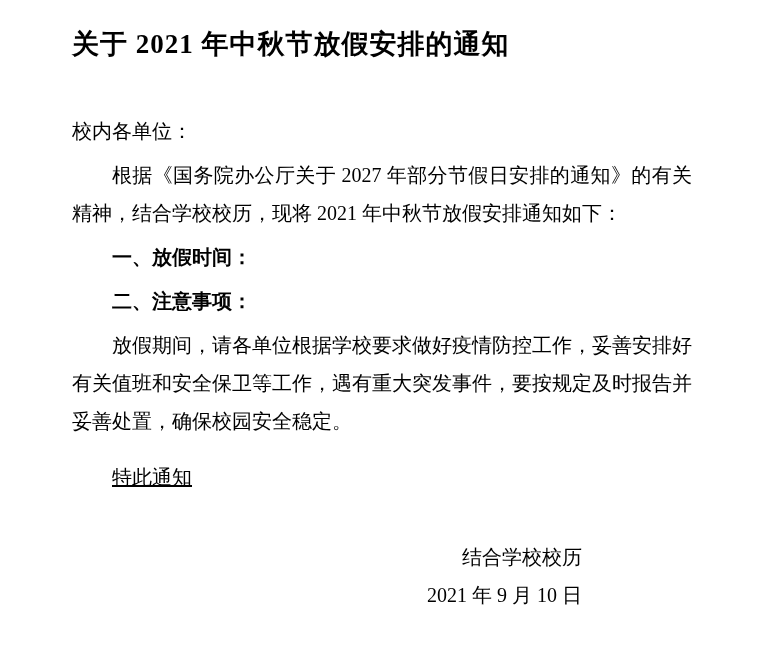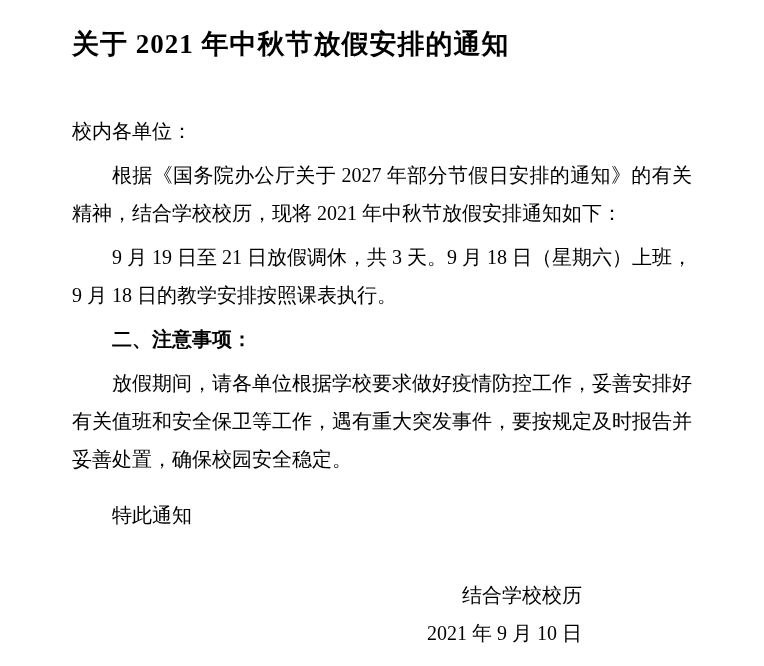--- a/index.html
+++ b/index.html
@@ -50,20 +50,21 @@
     line-height: 1.9;
     margin: 6px 0 0 0;
     text-indent: 2em;
     text-align: left;
   }
   p.closing {
     font-size: 20px;
     line-height: 1.9;
     margin: 18px 0 0 0;
     text-indent: 2em;
+    text-decoration: underline;
   }
   .signature {
     margin-top: 42px;
     text-align: right;
     padding-right: 110px;
   }
   .signature .line {
     font-size: 20px;
     line-height: 1.9;
   }
@@ -72,21 +73,21 @@
 <body>
 
 <div class="page">
 
   <h1 class="doc-title">关于 2021 年中秋节放假安排的通知</h1>
 
   <div class="salutation">校内各单位：</div>
 
   <p class="body-par">根据《国务院办公厅关于 2027 年部分节假日安排的通知》的有关精神，结合学校校历，现将 2021 年中秋节放假安排通知如下：</p>
 
-  <p class="body-par">9 月 19 日至 21 日放假调休，共 3 天。9 月 18 日（星期六）上班，9 月 18 日的教学安排按照课表执行。</p>
+  <p class="section-head">一、放假时间：</p>
 
   <p class="section-head">二、注意事项：</p>
   <p class="body-par">放假期间，请各单位根据学校要求做好疫情防控工作，妥善安排好有关值班和安全保卫等工作，遇有重大突发事件，要按规定及时报告并妥善处置，确保校园安全稳定。</p>
 
   <p class="closing">特此通知</p>
 
   <div class="signature">
     <div class="line">结合学校校历</div>
     <div class="line">2021 年 9 月 10 日</div>
   </div>

